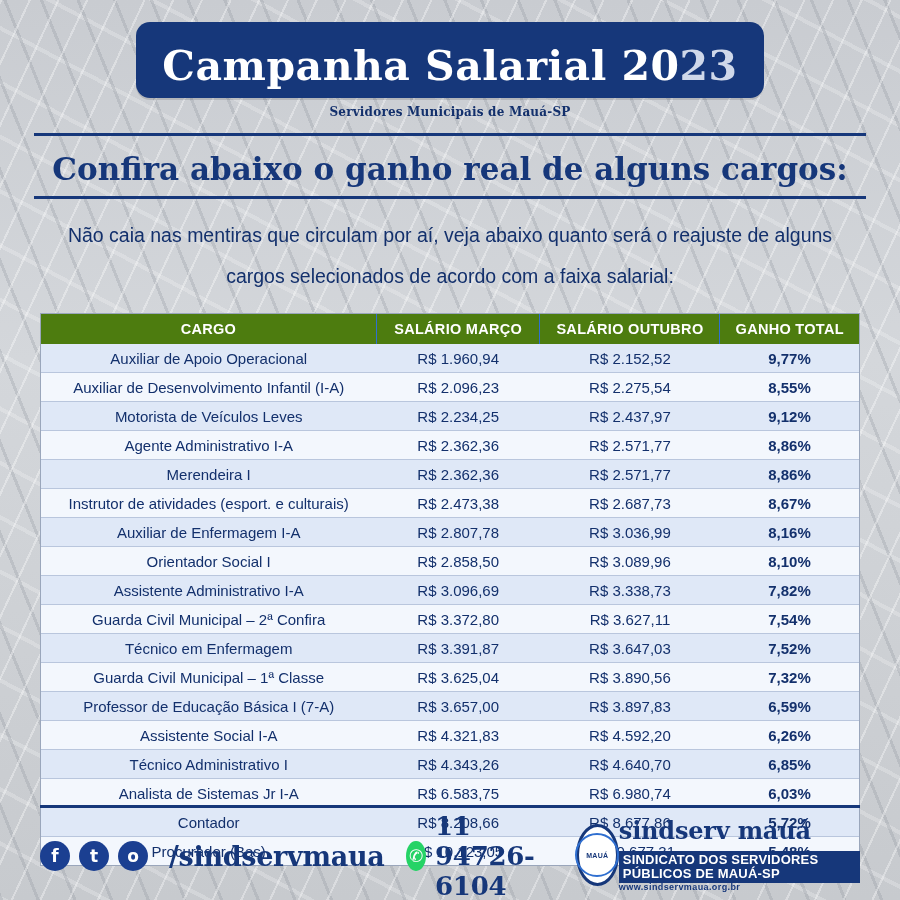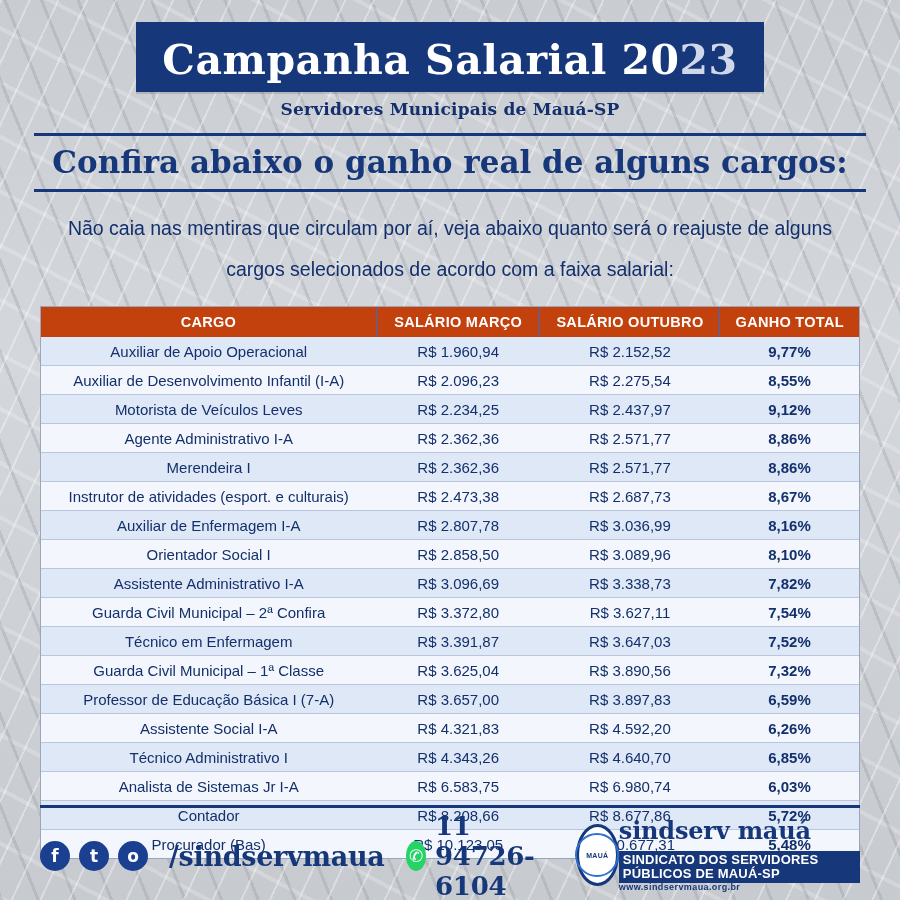--- a/index.html
+++ b/index.html
@@ -26,49 +26,49 @@
   }
 
   
   .header {
     padding-top: 22px;
     text-align: center;
   }
   .title-bar {
     display: inline-block;
     background: #16377a;
-    padding: 14px 26px 8px 26px;
-    border-radius: 0;
+    padding: 20px 26px 8px 26px;
+    border-radius: 14px;
     box-shadow: 0 2px 0 rgba(0,0,0,0.12);
   }
   .title-bar .title {
     font-family: "DejaVu Serif", serif;
     font-weight: bold;
     font-size: 41px;
     line-height: 48px;
     color: #ffffff;
     letter-spacing: 0.5px;
     white-space: nowrap;
   }
   .title .year-accent {
     color: #cfd8ea;
   }
   .subtitle {
     margin-top: 7px;
     font-family: "DejaVu Serif", serif;
     font-weight: bold;
-    font-size: 17px;
+    font-size: 12px;
     color: #13306c;
     letter-spacing: 0.2px;
   }
   .headline-wrap {
     margin-top: 14px;
     border-top: 3px solid #16377a;
     border-bottom: 3px solid #16377a;
-    padding: 9px 0 10px 0;
+    padding: 16px 0 10px 0;
     margin-left: 34px;
     margin-right: 34px;
   }
   .headline {
     font-family: "DejaVu Serif", serif;
     font-weight: bold;
     font-size: 31px;
     line-height: 34px;
     color: #16377a;
     text-align: center;
@@ -88,21 +88,21 @@
     border: 1px solid #9aa6bb;
     background: #ffffff;
   }
   table.salary {
     width: 100%;
     border-collapse: collapse;
     font-size: 15px;
     color: #13306c;
   }
   table.salary thead th {
-    background: #c2410c;
+    background: #4d7c0f;
     color: #ffffff;
     font-weight: bold;
     font-size: 14.5px;
     letter-spacing: 0.3px;
     padding: 7px 4px;
     text-align: center;
     border-right: 1px solid #2f6fd0;
   }
   table.salary thead th:last-child { border-right: none; }
   table.salary td {

